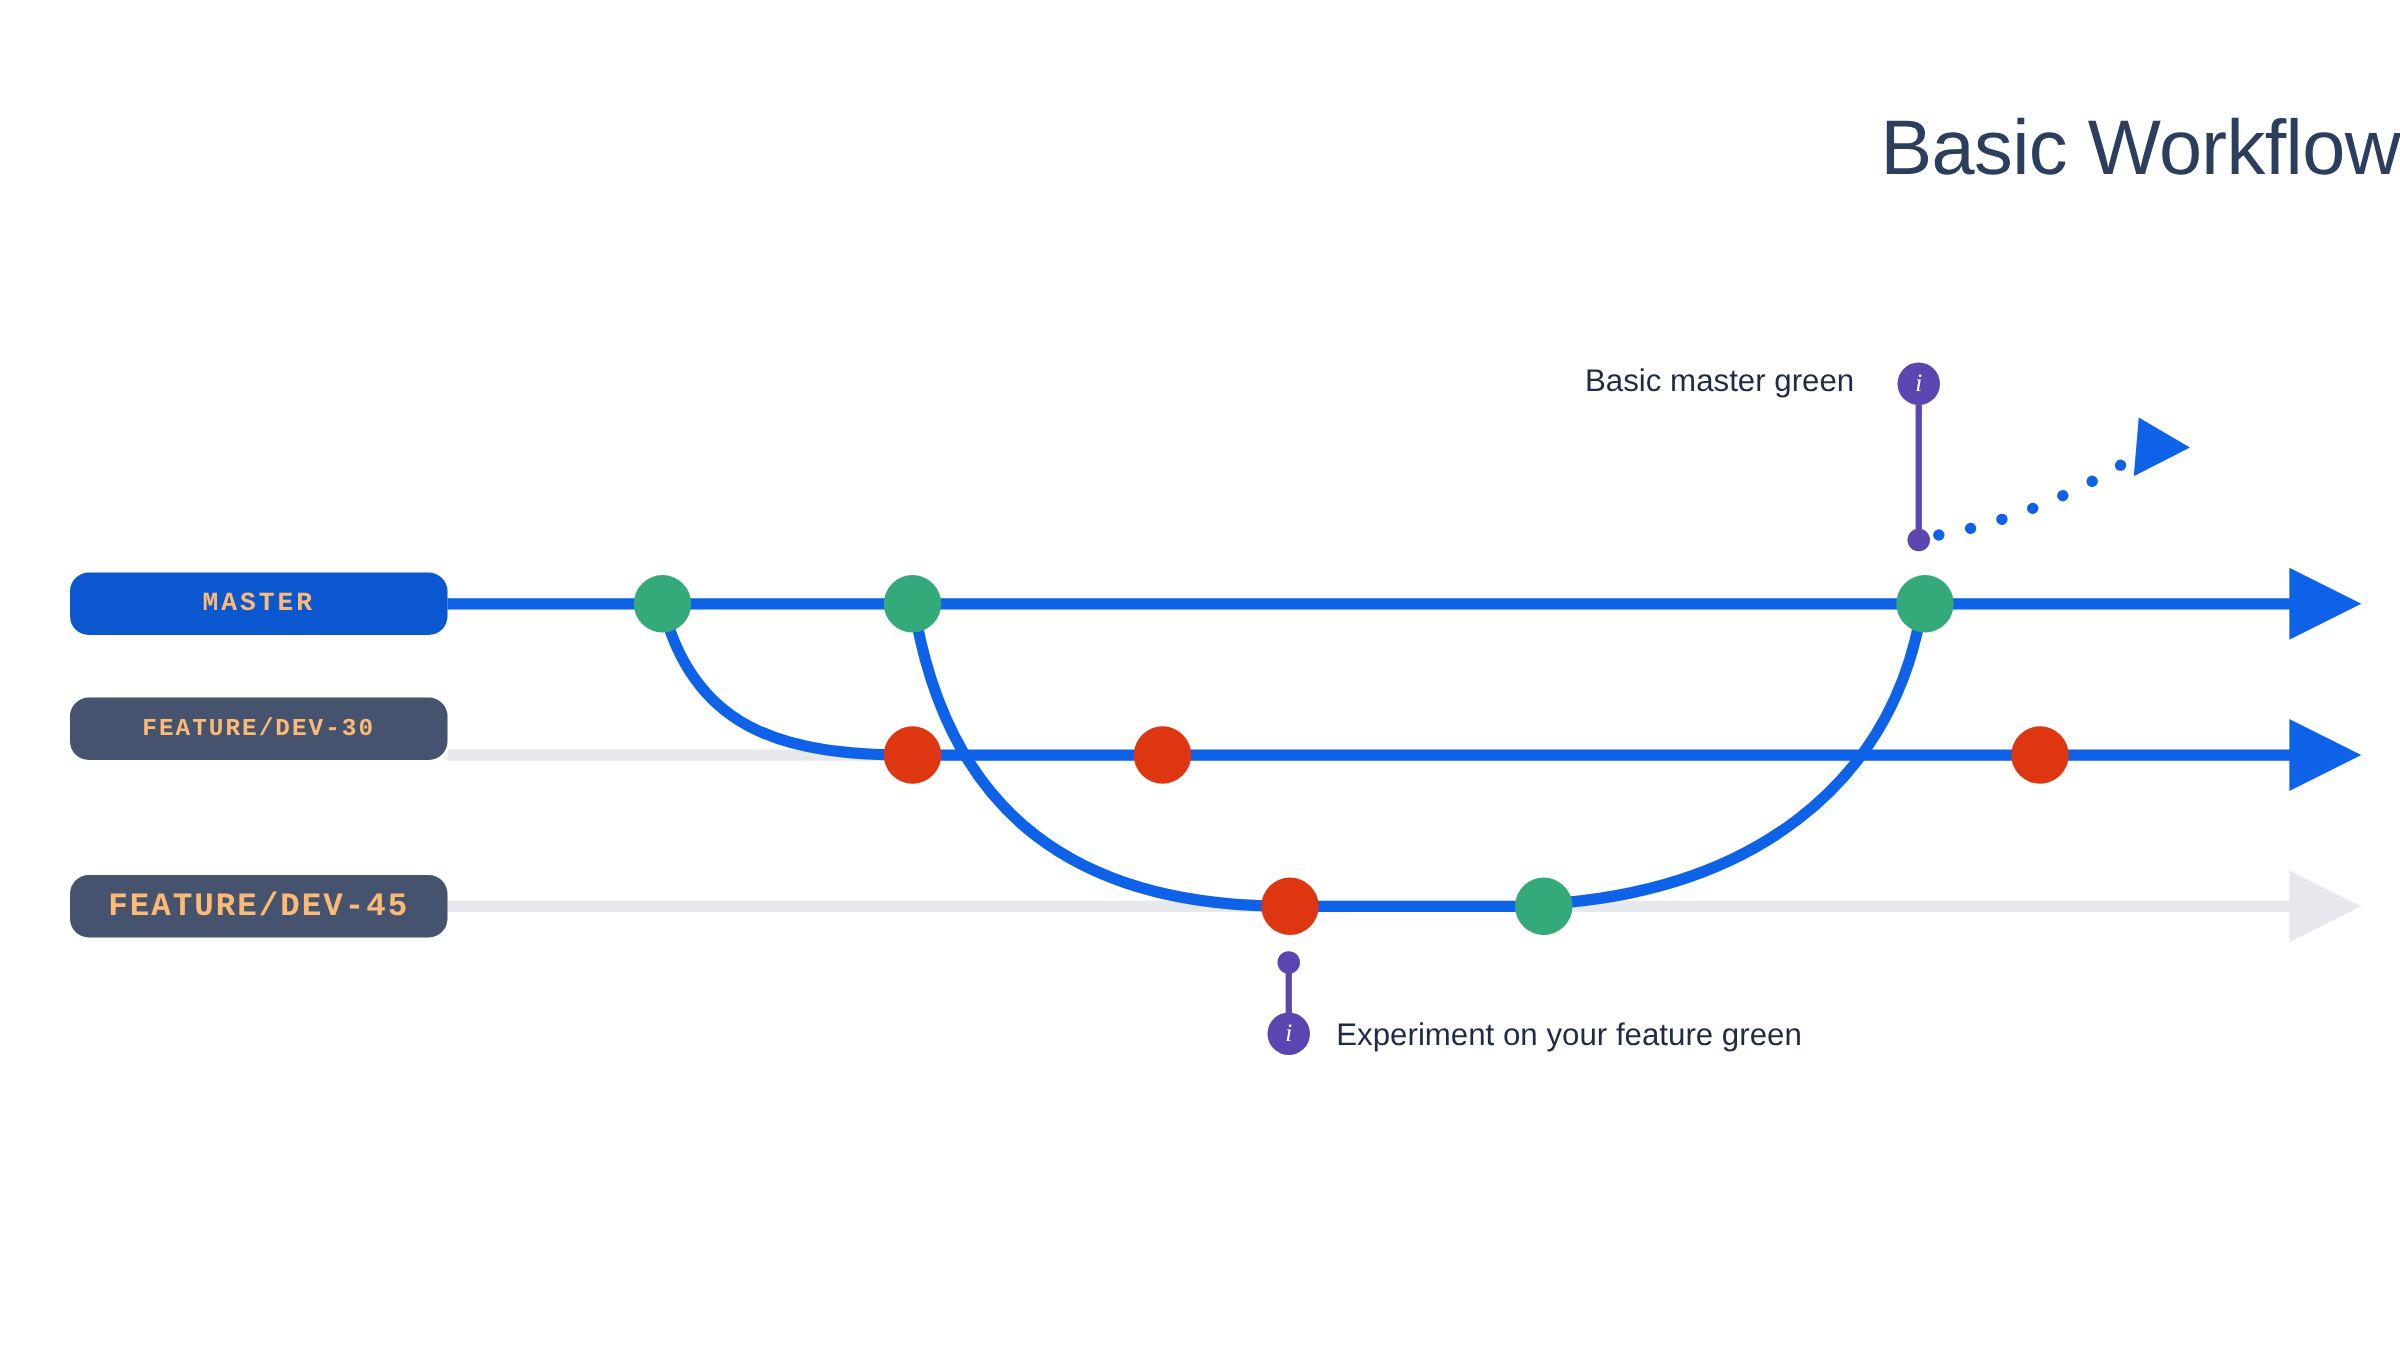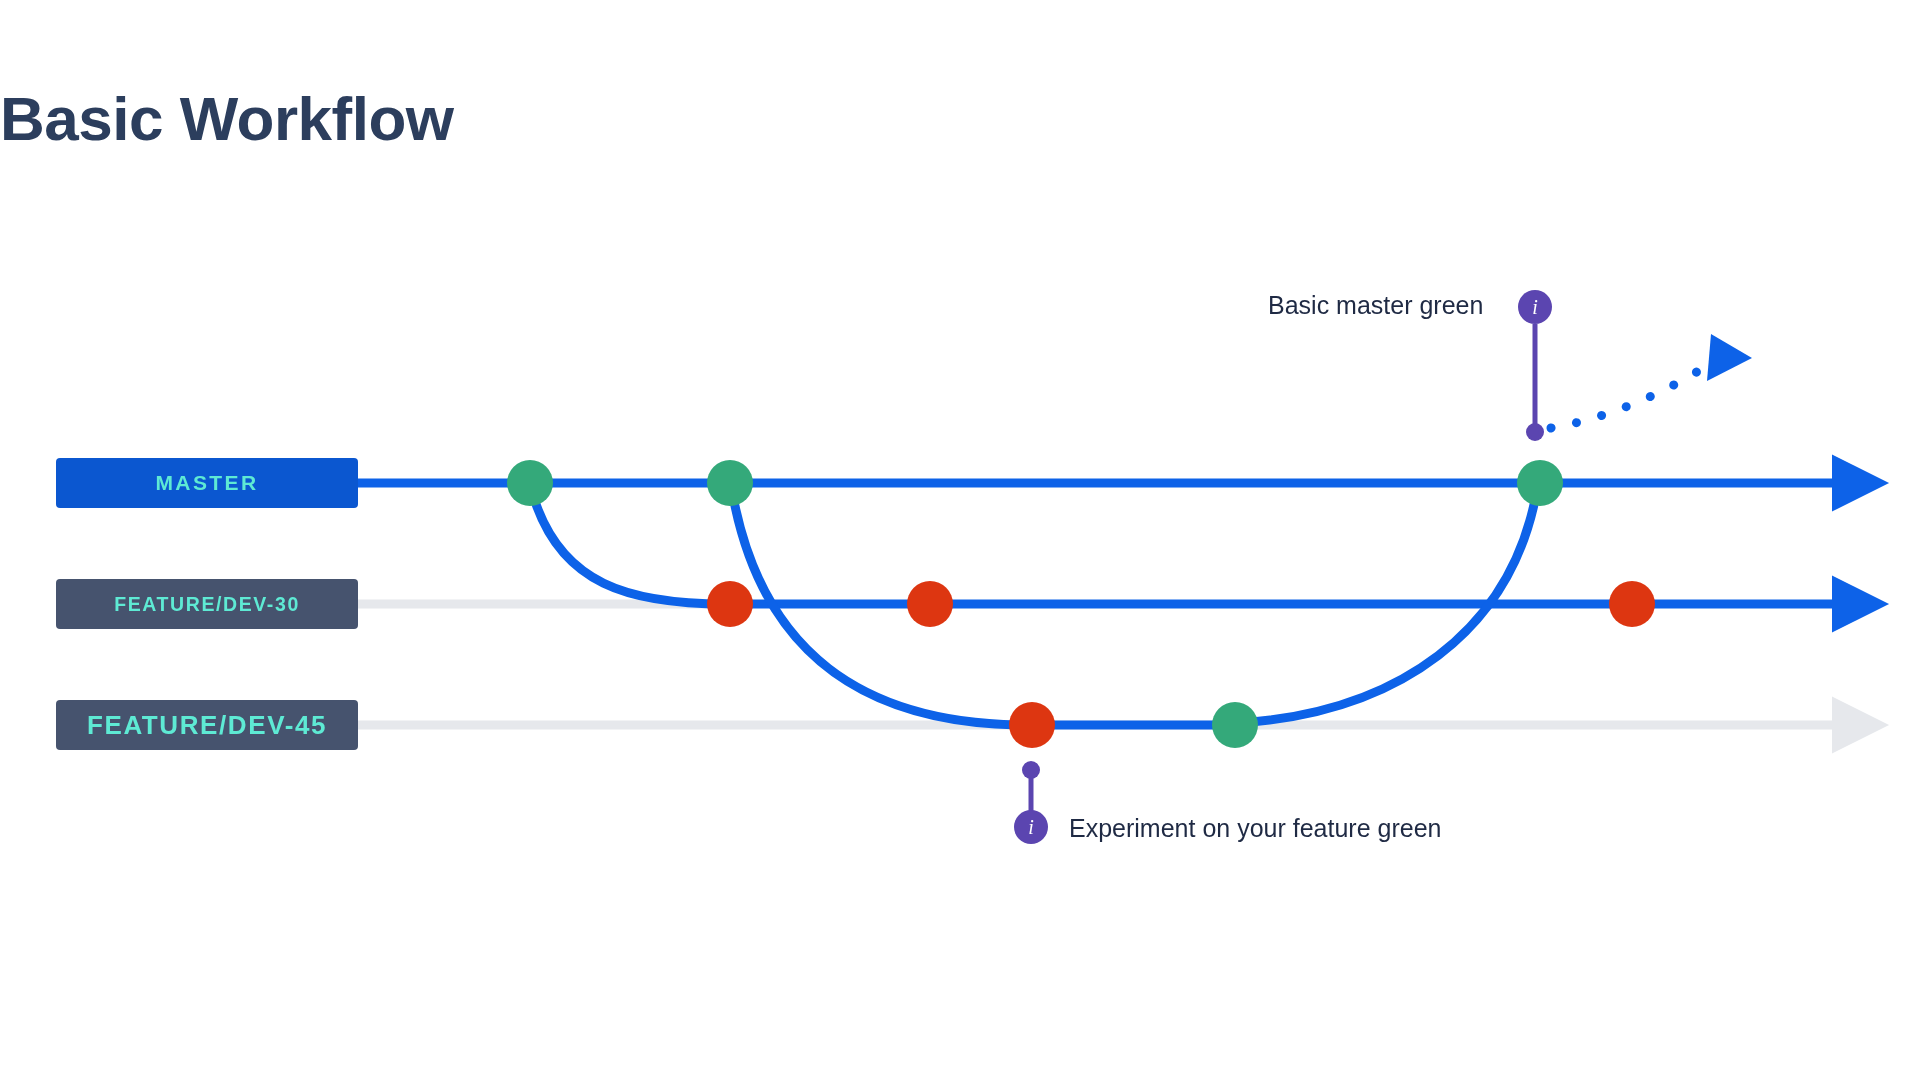--- a/index.html
+++ b/index.html
@@ -21,55 +21,56 @@
     height: 1080px;
     background: #ffffff;
   }
 
   
   #page-title {
     position: absolute;
     left: 0;
     top: 88px;
     width: 1920px;
-    text-align: left;
+    text-align: right;
     font-size: 62px;
-    font-weight: 700;
+    font-weight: 400;
     letter-spacing: -0.5px;
     color: #2c3e5d;
     line-height: 1;
     user-select: none;
   }
 
   
   .branch-badge {
     position: absolute;
     display: flex;
     align-items: center;
     justify-content: center;
-    border-radius: 4px;
-    color: #5eead4;
+    border-radius: 15px;
+    color: #fdba74;
     font-weight: 700;
     letter-spacing: 1.6px;
     box-sizing: border-box;
     user-select: none;
     white-space: nowrap;
+    font-family: Liberation Mono, monospace;
   }
   #badge-master {
     left: 56px;
     top: 458px;
     width: 302px;
     height: 50px;
     background: #0b57d0;
     font-size: 21px;
     letter-spacing: 2.4px;
   }
   #badge-dev30 {
     left: 56px;
-    top: 579px;
+    top: 558px;
     width: 302px;
     height: 50px;
     background: #46536e;
     font-size: 19.5px;
   }
   #badge-dev45 {
     left: 56px;
     top: 700px;
     width: 302px;
     height: 50px;

